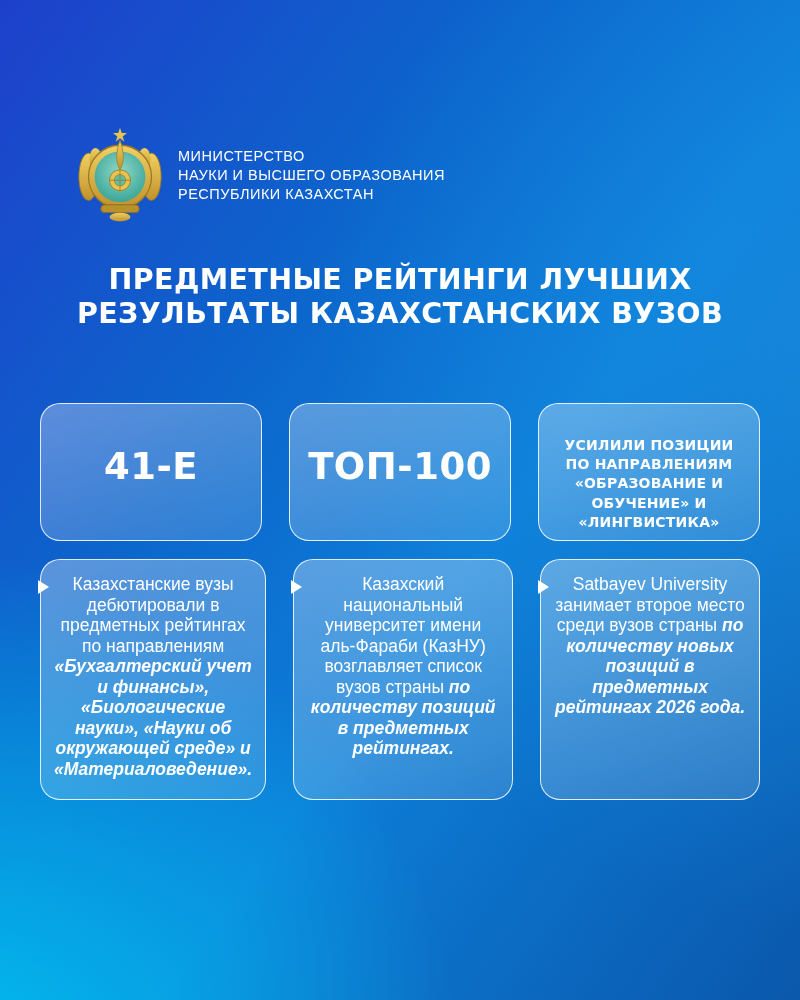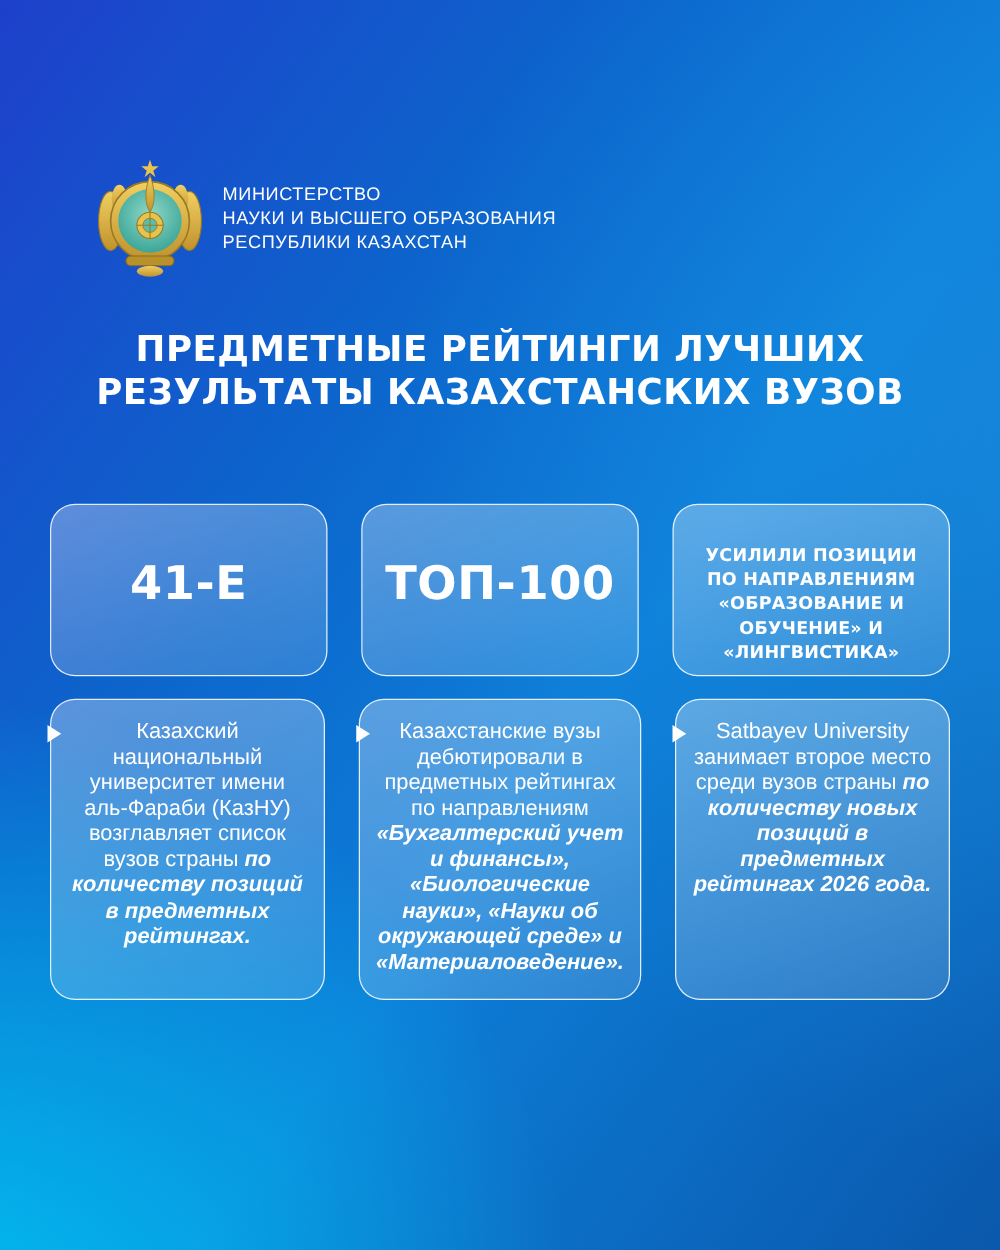--- a/index.html
+++ b/index.html
@@ -146,25 +146,25 @@
       <div class="stat-headline">ТОП-100</div>
     </div>
     <div class="card stat-card">
       <div class="stat-desc">УСИЛИЛИ ПОЗИЦИИ ПО НАПРАВЛЕНИЯМ «ОБРАЗОВАНИЕ И ОБУЧЕНИЕ» И «ЛИНГВИСТИКА»</div>
     </div>
   </div>
 
   <div class="cards-row row-detail">
     <div class="card detail-card">
       <span class="marker"></span>
-      <div class="detail-text"><span>Казахский национальный университет имени аль-Фараби (КазНУ) возглавляет список вузов страны </span><span class="emphasis">по количеству позиций в предметных рейтингах.</span></div>
+      <div class="detail-text"><span>Казахстанские вузы дебютировали в предметных рейтингах по направлениям </span><span class="emphasis">«Бухгалтерский учет и финансы», «Биологические науки», «Науки об окружающей среде» и «Материаловедение».</span></div>
     </div>
     <div class="card detail-card">
       <span class="marker"></span>
-      <div class="detail-text"><span>Казахстанские вузы дебютировали в предметных рейтингах по направлениям </span><span class="emphasis">«Бухгалтерский учет и финансы», «Биологические науки», «Науки об окружающей среде» и «Материаловедение».</span></div>
+      <div class="detail-text"><span>Казахский национальный университет имени аль-Фараби (КазНУ) возглавляет список вузов страны </span><span class="emphasis">по количеству позиций в предметных рейтингах.</span></div>
     </div>
     <div class="card detail-card">
       <span class="marker"></span>
       <div class="detail-text"><span>Satbayev University занимает второе место среди вузов страны </span><span class="emphasis">по количеству новых позиций в предметных рейтингах 2026 года.</span></div>
     </div>
   </div>
 
 </div>
 
 </body></html>

